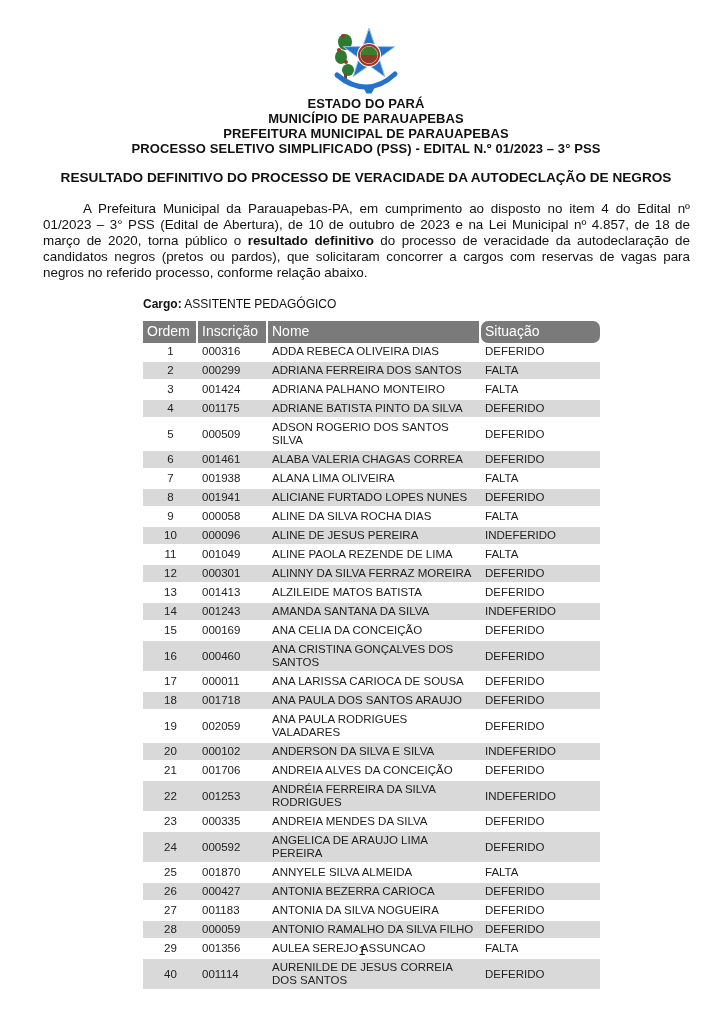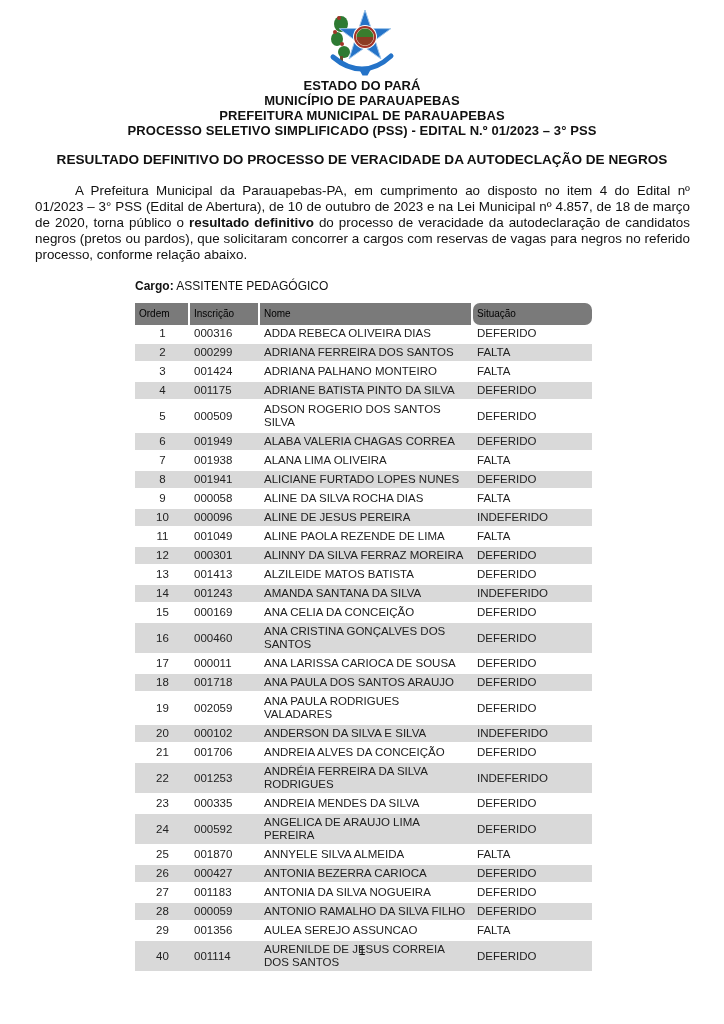--- a/index.html
+++ b/index.html
@@ -4,21 +4,21 @@
 <style>
   * { margin:0; padding:0; box-sizing:border-box; }
   html,body { background:#ffffff; }
   body {
     width:724px; height:1024px;
     position:relative;
     font-family:"Liberation Sans", sans-serif;
     color:#111;
     overflow:hidden;
   }
-  .doc { padding-top:8px; }
+  .doc { padding-top:26px;margin-left:8px; }
 
   
   .logo-wrap { text-align:center; height:70px; }
   .org-line {
     text-align:center;
     font-weight:bold;
     font-size:13px;
     line-height:15px;
     letter-spacing:0.1px;
   }
@@ -55,23 +55,23 @@
     width:457px;
     margin:7px 0 0 135px;
   }
   table.results col.c1 { width:55px; }
   table.results col.c2 { width:70px; }
   table.results col.c3 { width:213px; }
   table.results col.c4 { width:119px; }
 
   table.results thead th {
     background:#7a7a7a;
-    color:#000000;
+    color:#ffffff;
     font-weight:normal;
-    font-size:10px;
+    font-size:14px;
     line-height:17px;
     text-align:left;
     padding:2px 4px 3px 4px;
     border-right:2px solid #ffffff;
   }
   table.results thead th:last-child { border-right:none;border-radius:7px; }
 
   table.results tbody td {
     font-size:11.5px;
     line-height:13px;
@@ -172,21 +172,21 @@
         <td class="c-situacao">DEFERIDO</td>
       </tr>
         <tr>
         <td class="c-ordem">5</td>
         <td class="c-inscricao">000509</td>
         <td class="c-nome">ADSON ROGERIO DOS SANTOS SILVA</td>
         <td class="c-situacao">DEFERIDO</td>
       </tr>
         <tr>
         <td class="c-ordem">6</td>
-        <td class="c-inscricao">001949</td>
+        <td class="c-inscricao">001461</td>
         <td class="c-nome">ALABA VALERIA CHAGAS CORREA</td>
         <td class="c-situacao">DEFERIDO</td>
       </tr>
         <tr>
         <td class="c-ordem">7</td>
         <td class="c-inscricao">001938</td>
         <td class="c-nome">ALANA LIMA OLIVEIRA</td>
         <td class="c-situacao">FALTA</td>
       </tr>
         <tr>

